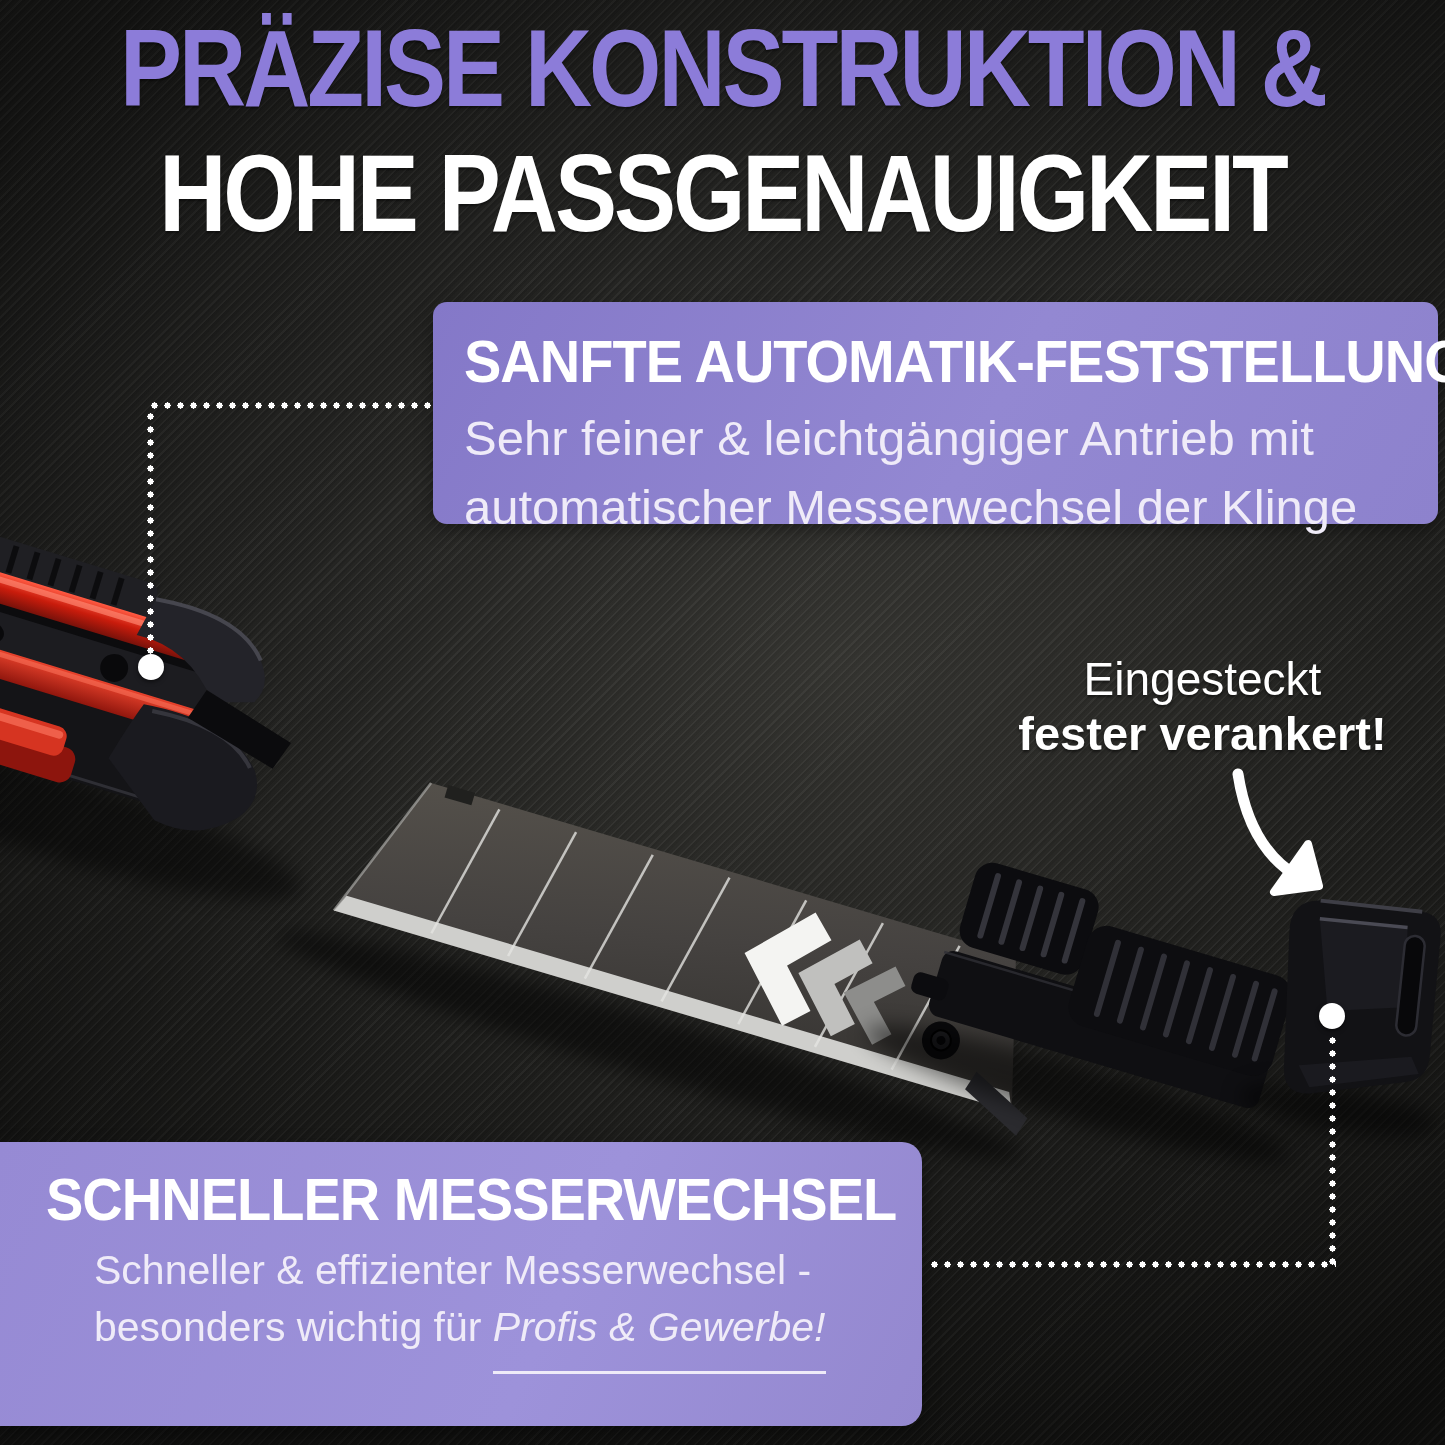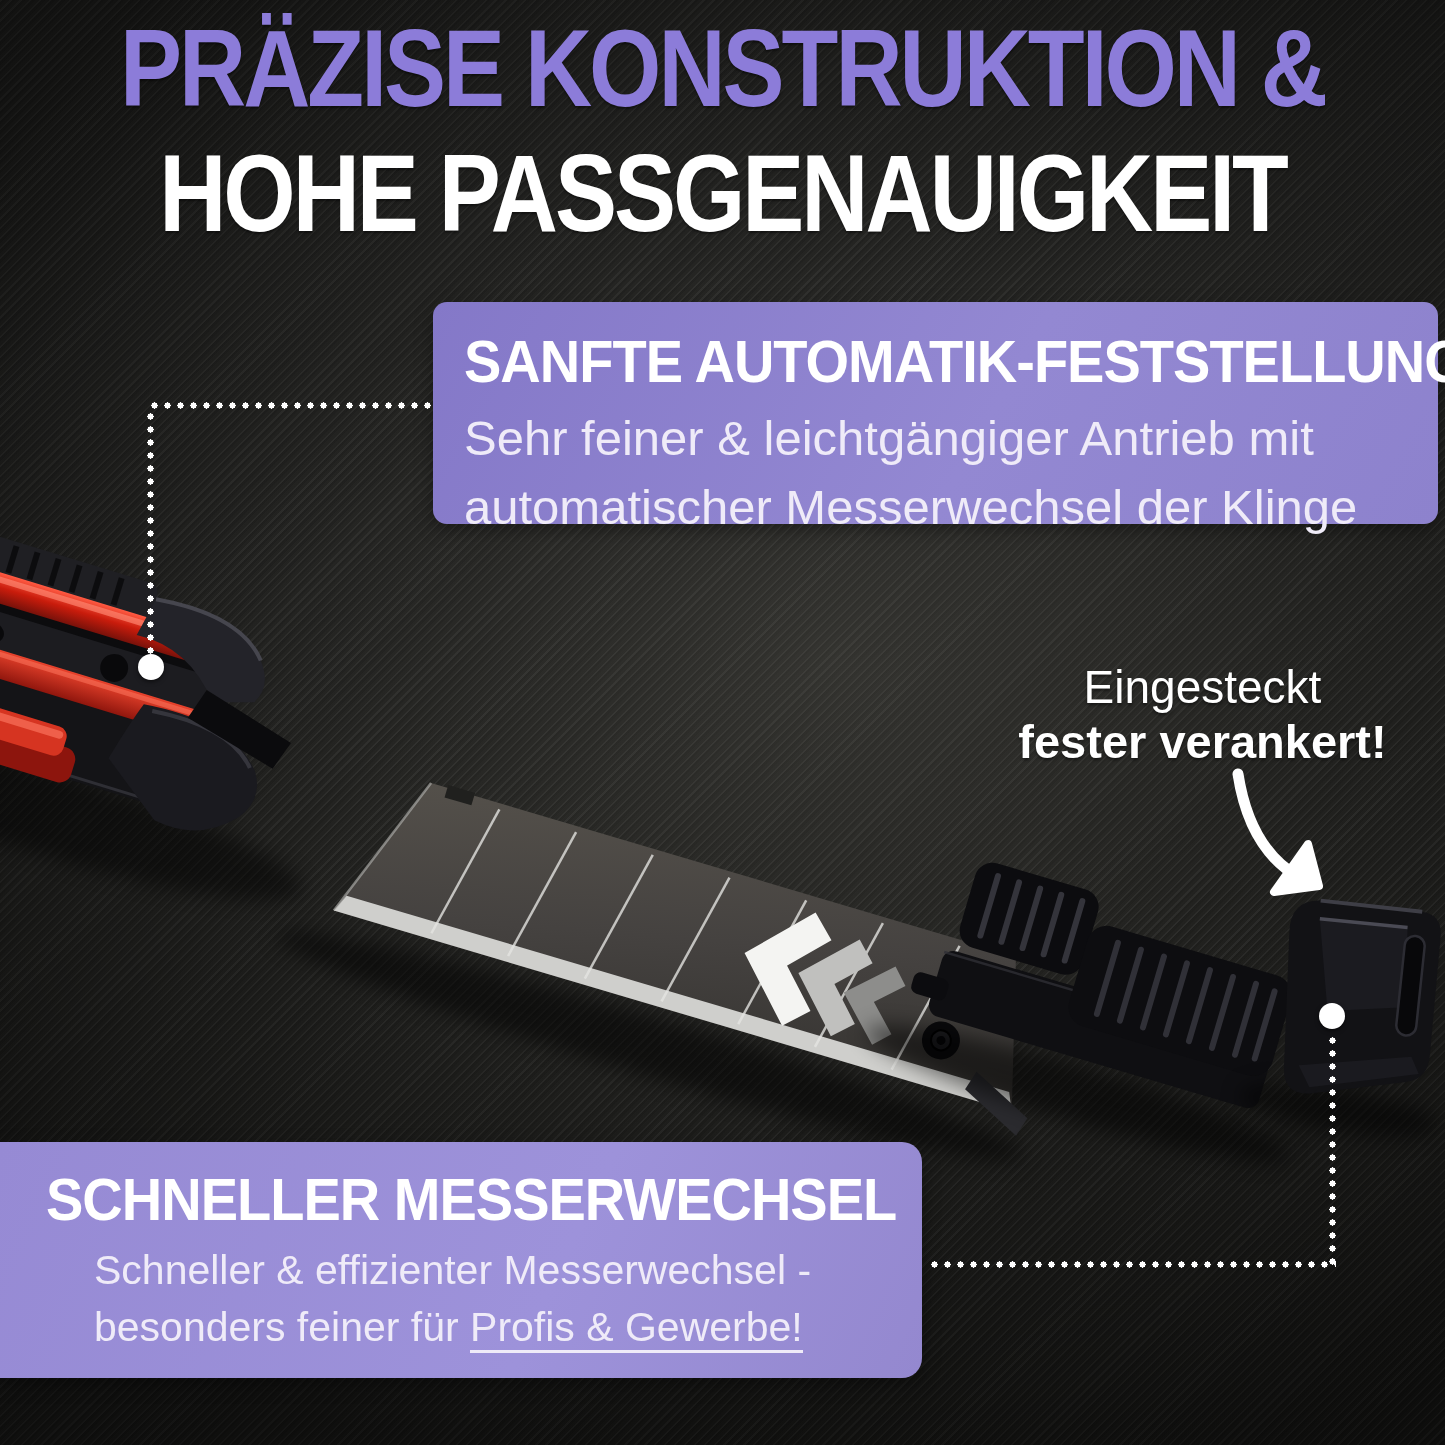--- a/index.html
+++ b/index.html
@@ -50,51 +50,52 @@
     color:var(--c-white,#fff);
   }
   .banner-top{
     left:433px;top:302px;right:7px;height:222px;
     background:linear-gradient(120deg,#8478c8 0%, #9388d2 55%, #8d82cd 100%);
     border-radius:14px;
     padding:25px 20px 0 31px;
     box-shadow:0 6px 18px rgba(0,0,0,0.35);
   }
   .banner-bottom{
-    left:0;top:1142px;width:922px;height:236px;
+    left:0;top:1142px;width:922px;height:284px;
     background:linear-gradient(115deg,#968ad4 0%, #9d92da 60%, #9488cf 100%);
     border-radius:0 20px 20px 0;
     padding:23px 20px 0 46px;
     box-shadow:0 6px 18px rgba(0,0,0,0.35);
   }
   .banner h2{
     font-size:56px;font-weight:700;letter-spacing:-1px;
     transform:scaleY(1.06);transform-origin:left top;
     white-space:nowrap;
   }
   .banner .body{
     margin-top:12px;
     font-size:49px;font-weight:400;
     line-height:1.40;
     color:var(--c-body-text,#EFEBF8);
     white-space:nowrap;
   }
   .banner-bottom .body{font-size:41px;line-height:1.38;margin-left:48px;}
   .u{
     border-bottom:3px solid var(--c-body-text,#EFEBF8);
-    padding-bottom:0;
+    padding-bottom:21px;
+    font-style:italic;
   }
   
   .callout-anchored{
     position:absolute;left:1000px;top:652px;width:405px;
     text-align:center;color:var(--c-white,#fff);
     line-height:1.18;
     text-shadow:0 2px 3px rgba(0,0,0,0.5);
   }
-  .callout-anchored .a1{display:block;font-size:46px;font-weight:400;margin-top:8px;}
+  .callout-anchored .a1{display:block;font-size:46px;font-weight:400;}
   .callout-anchored .a2{display:block;font-size:47px;font-weight:700;}
   
   .dots-h{
     position:absolute;height:7px;
     background-image:radial-gradient(circle, #fff 0 3px, rgba(255,255,255,0) 3.2px);
     background-size:13px 7px;background-position:center left;background-repeat:repeat-x;
   }
   .dots-v{
     position:absolute;width:7px;
     background-image:radial-gradient(circle, #fff 0 3px, rgba(255,255,255,0) 3.2px);
@@ -260,21 +261,21 @@
     <div class="body">
       <div>Sehr feiner &amp; leichtgängiger Antrieb mit</div>
       <div>automatischer Messerwechsel der Klinge</div>
     </div>
   </section>
 
   <section class="banner banner-bottom">
     <h2>SCHNELLER MESSERWECHSEL</h2>
     <div class="body">
       <div>Schneller &amp; effizienter Messerwechsel -</div>
-      <div><span>besonders feiner für </span><span class="u">Profis &amp; Gewerbe!</span></div>
+      <div><span>besonders wichtig für </span><span class="u">Profis &amp; Gewerbe!</span></div>
     </div>
   </section>
 
   <div class="callout-anchored">
     <span class="a1">Eingesteckt</span>
     <span class="a2">fester verankert!</span>
   </div>
 
   <svg class="arrow-svg" width="120" height="140" viewBox="0 0 120 140">
     <path d="M22,6 C30,58 52,92 84,110" fill="none" stroke="#fff" stroke-width="11" stroke-linecap="round"></path>

